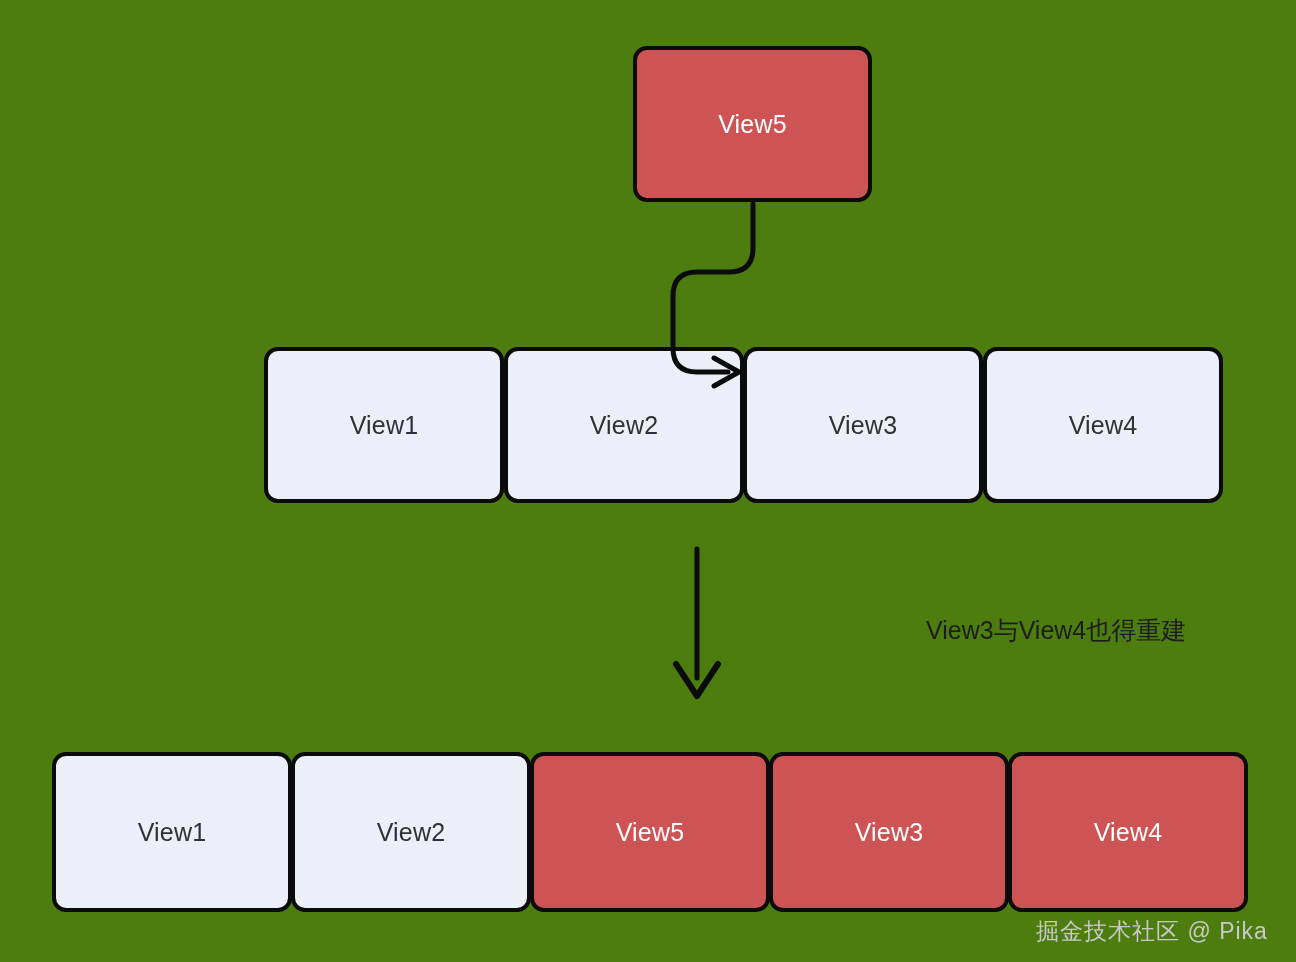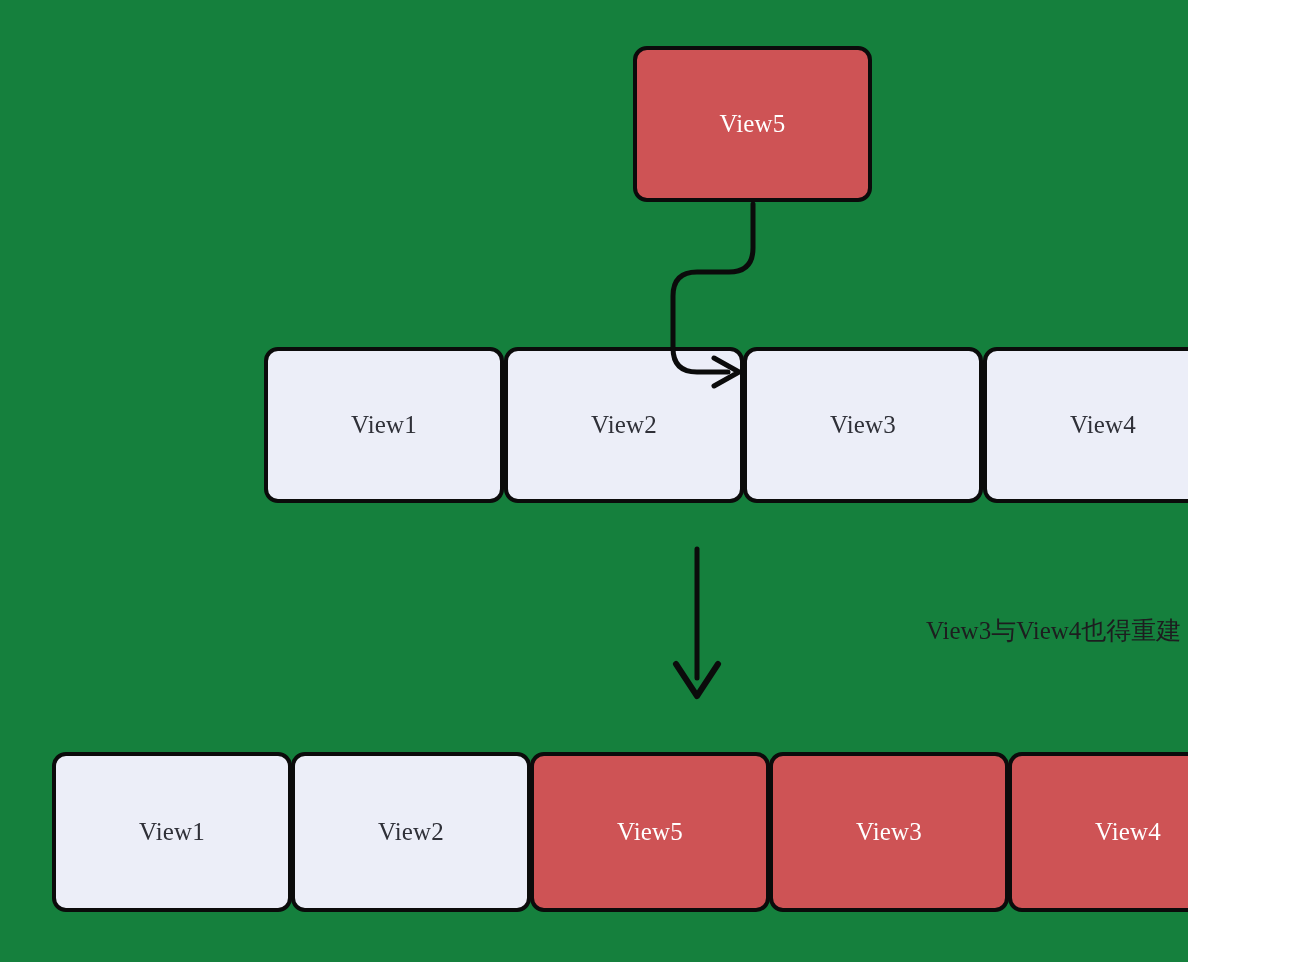--- a/index.html
+++ b/index.html
@@ -5,25 +5,24 @@
   html, body {
     margin: 0;
     padding: 0;
     background: #ffffff;
   }
   body {
     font-family: "Liberation Sans", "DejaVu Sans", sans-serif;
   }
   #canvas {
     position: relative;
-    width: 1188px;
+    width: 1296px;
     height: 962px;
-    background: #15803d;
+    background: #4d7c0f;
     overflow: hidden;
-    font-family: Liberation Serif, serif;
   }
 
   
   .vbox {
     position: absolute;
     box-sizing: border-box;
     border: 4px solid #0b0b0b;
     border-radius: 14px;
     display: flex;
     align-items: center;
@@ -118,14 +117,15 @@
     </g>
 
     <g>
       <line x1="697" y1="549" x2="697" y2="678" stroke="#0b0b0b" stroke-width="5" stroke-linecap="round"></line>
       <path d="M 676 664 L 697 696 L 718 664" fill="none" stroke="#0b0b0b" stroke-width="6" stroke-linecap="round" stroke-linejoin="round"></path>
     </g>
   </svg>
 
   <div class="annot" style="left:882px; top:614px;margin-left:44px;">View3与View4也得重建</div>
 
+  <div class="watermark" style="left:1036px; top:916px;">掘金技术社区 @ Pika</div>
 
 </div>
 
 </body></html>

